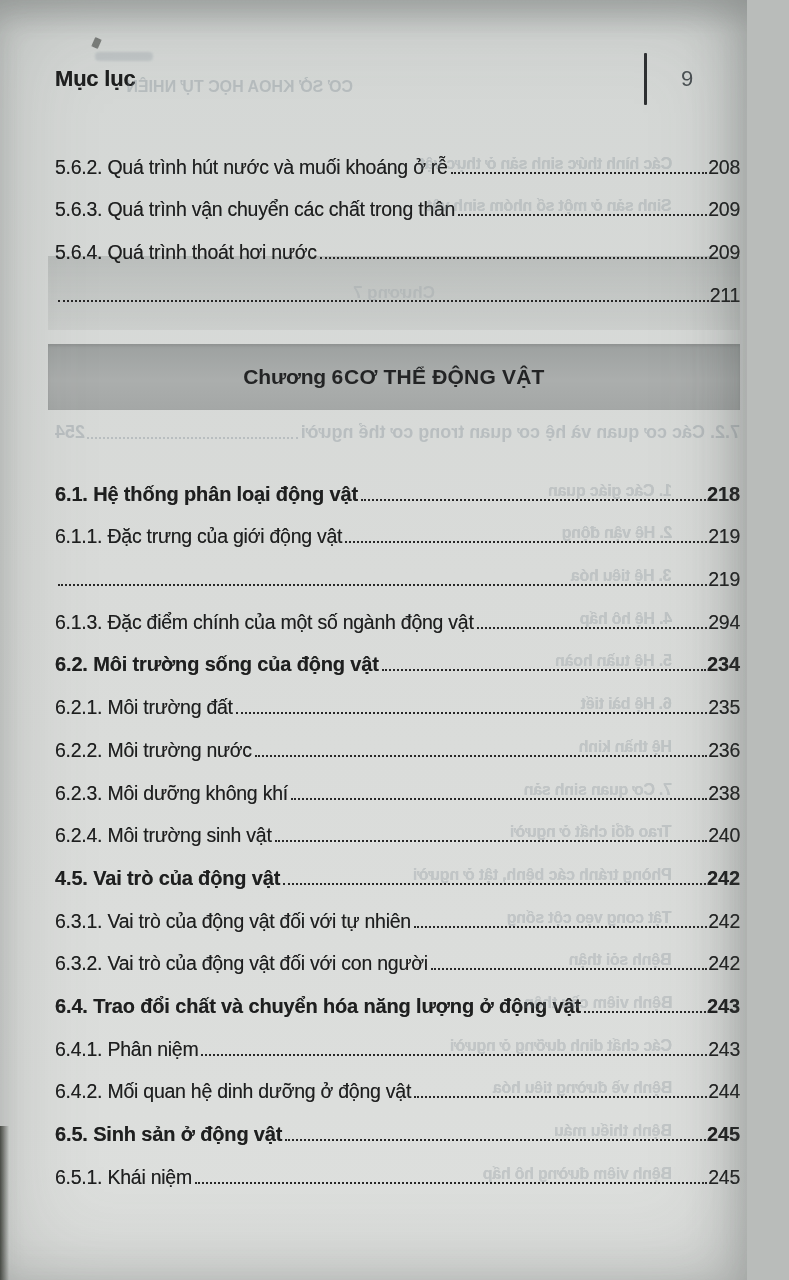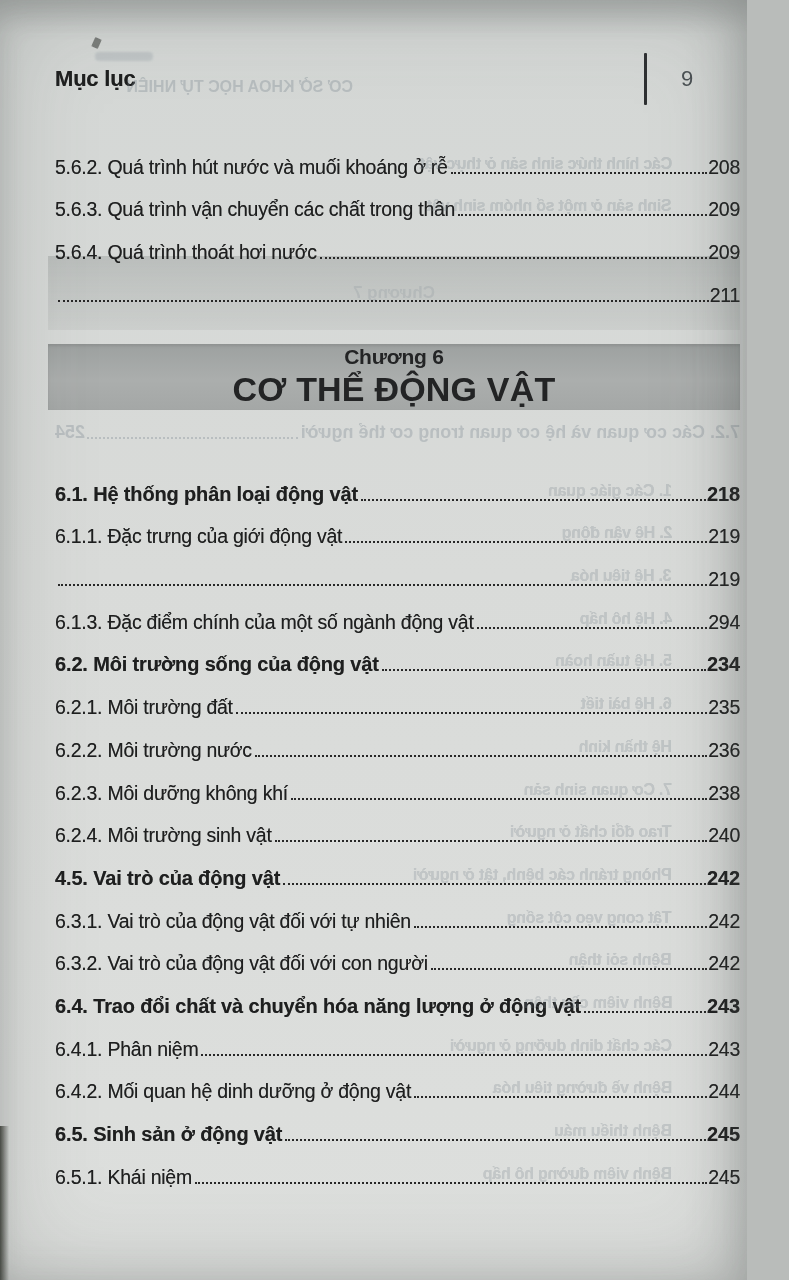--- a/index.html
+++ b/index.html
@@ -25,23 +25,23 @@
     display:flex;flex-direction:column;align-items:center;justify-content:center;filter:blur(.4px);}
   .bleed-band .ghost{opacity:.20;font-size:17px;transform:scaleX(-1);}
   .bleed-line{position:absolute;left:55px;top:422px;width:685px;display:flex;align-items:flex-end;
     transform:scaleX(-1);opacity:.33;color:#7b8791;font-size:18px;font-weight:600;filter:blur(.4px);z-index:1;}
   .bleed-line .lbl{white-space:nowrap;}
   .bleed-line .leader{flex:1;border-bottom:2px dotted currentColor;margin:0 2px 4px 3px;}
   
   .banner{position:absolute;left:48px;top:344px;width:692px;height:66px;z-index:2;
     background:linear-gradient(180deg,#9da1a0 0%,#abaead 55%,#a4a7a6 100%);
     box-shadow:inset 0 2px 3px rgba(0,0,0,.10);
-    display:flex;flex-direction:column;align-items:center;justify-content:center;gap:1px;color:#232425;}
+    display:flex;align-items:center;justify-content:center;gap:1px;color:#232425;}
   .banner .kicker{font-weight:700;font-size:21px;letter-spacing:-.2px;}
-  .banner .title{font-weight:700;font-size:34px;letter-spacing:.2px;}
+  .banner .title{font-weight:700;font-size:21px;letter-spacing:.2px;}
   
   .toc{position:absolute;left:55px;width:685px;z-index:2;}
   #toc-top{top:139px;}
   #toc-main{top:466px;}
   .row{position:relative;height:42.7px;display:flex;align-items:flex-end;
     font-size:19.5px;letter-spacing:-.25px;text-shadow:0 0 .5px rgba(25,25,25,.55);}
   .row .label{white-space:nowrap;padding-bottom:3px;}
   .row .leader{flex:1;border-bottom:2.6px dotted #272727;margin:0 1px 8px 3px;min-width:10px;}
   .row .pagenum{padding-bottom:3px;}
   .row.bold{font-weight:700;font-size:20px;letter-spacing:-.15px;}

